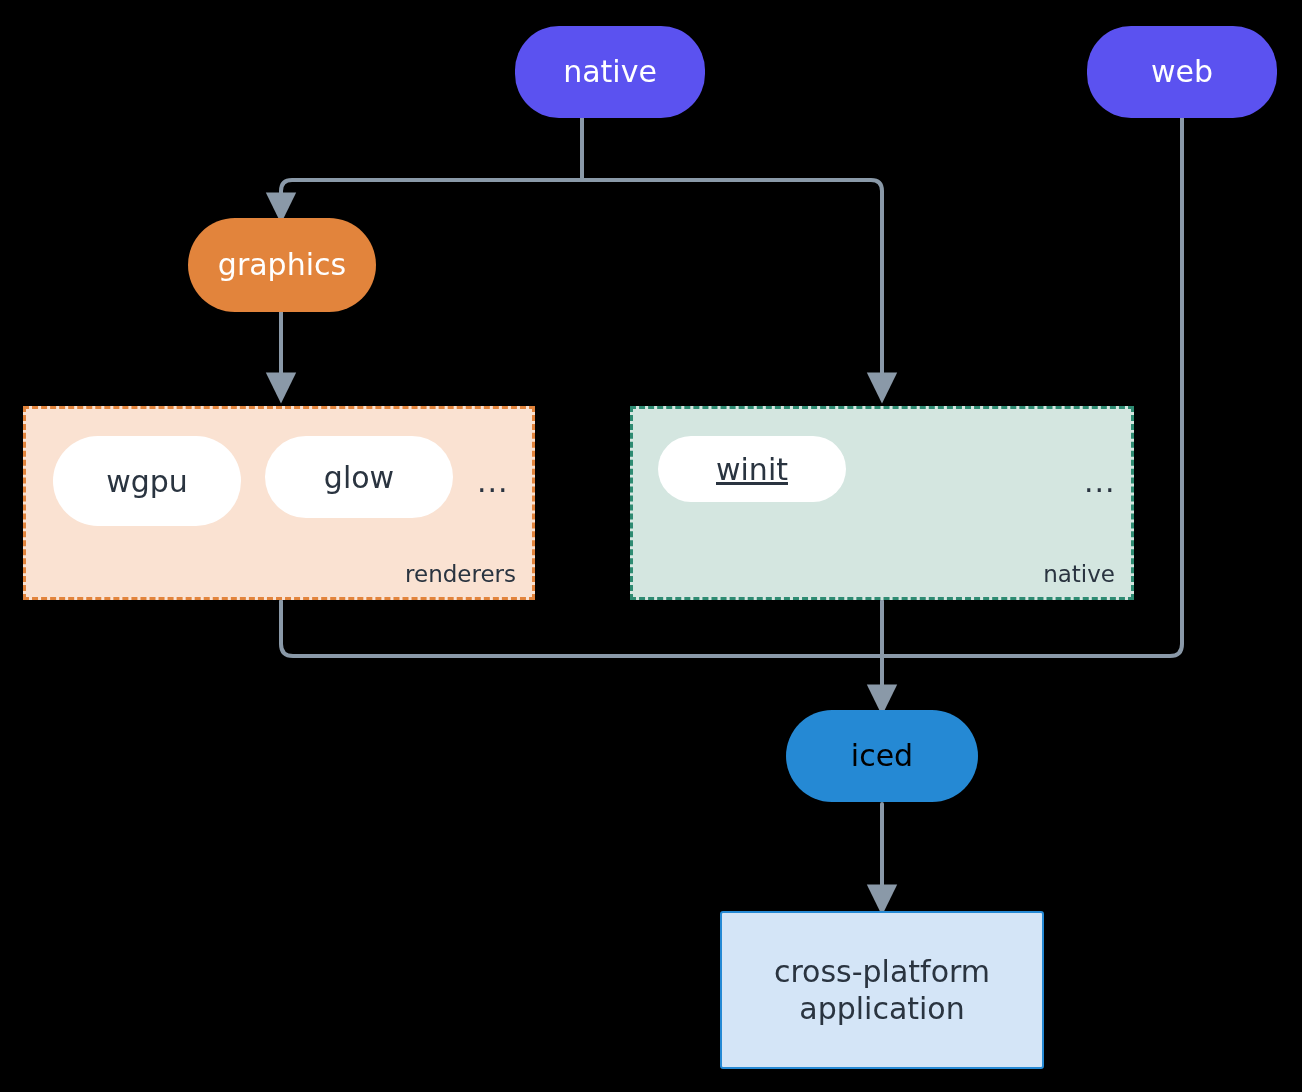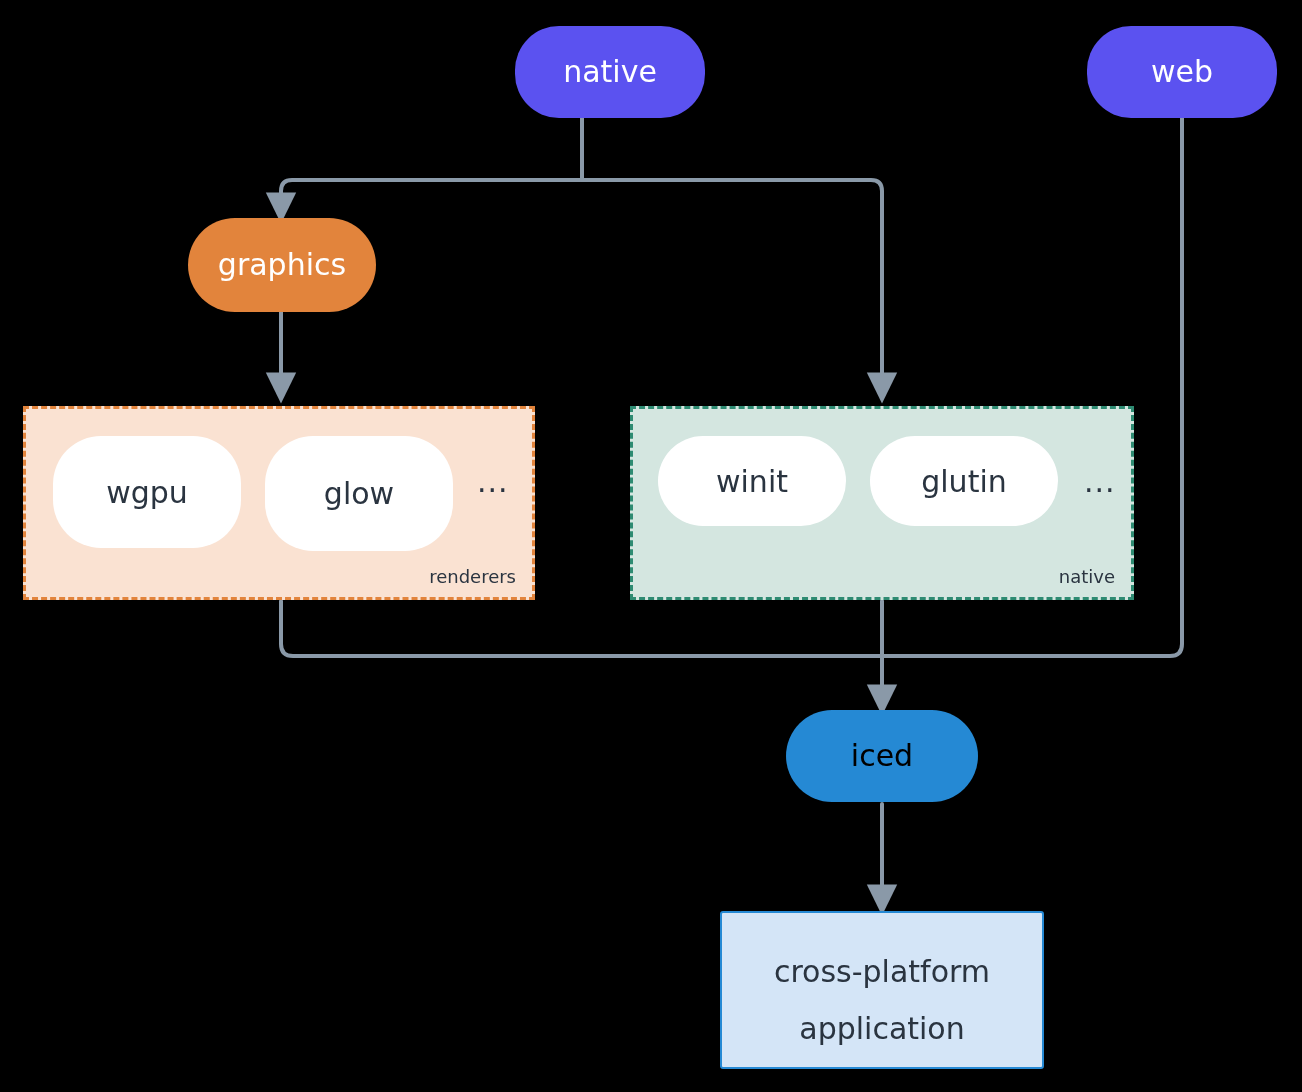--- a/index.html
+++ b/index.html
@@ -60,40 +60,40 @@
   }
   
   .rect-app {
     background: #D4E5F7;
     color: #2A3440;
     border: 2px solid #2589D4;
     border-radius: 3px;
     font-size: 30px;
     flex-direction: column;
   }
-  .rect-app .line { display: block; margin-top: 20px; }
+  .rect-app .line { display: block; }
 
   
   .group {
     position: absolute;
     box-sizing: border-box;
   }
   .group.renderers {
     background: #FAE2D2;
     border: 3px dashed #E2843C;
   }
   .group.shells {
     background: #D4E6E0;
     border: 3px dashed #2E8B72;
   }
   .group-label {
     position: absolute;
     right: 16px;
     bottom: 10px;
-    font-size: 18px;
+    font-size: 23px;
     color: #2A3440;
   }
   .leaf {
     position: absolute;
     display: flex;
     align-items: center;
     justify-content: center;
     background: #FFFFFF;
     color: #2A3440;
     border-radius: 48px;
@@ -146,36 +146,33 @@
 
   <div class="node pill-orange" style="left:188px; top:218px; width:188px; height:94px;">
     <span>graphics</span>
   </div>
 
   <div class="node pill-purple" style="left:1087px; top:26px; width:190px; height:92px;">
     <span>web</span>
   </div>
 
   <div class="group renderers" style="left:23px; top:406px; width:512px; height:194px;">
-    <div class="leaf" style="left:27px; top:27px; width:188px; height:112px;">
+    <div class="leaf" style="left:27px; top:27px; width:188px; height:90px;">
       <span>wgpu</span>
     </div>
-    <div class="leaf" style="left:239px; top:27px; width:188px; height:115px;">
+    <div class="leaf" style="left:239px; top:27px; width:188px; height:82px;">
       <span>glow</span>
     </div>
     <div class="ellipsis" style="left:451px; top:57px; height:30px;">...</div>
     <div class="group-label">renderers</div>
   </div>
 
   <div class="group shells" style="left:630px; top:406px; width:504px; height:194px;">
-    <div class="leaf" style="left:25px; top:27px; width:188px; height:90px;">
+    <div class="leaf" style="left:25px; top:27px; width:188px; height:66px;text-decoration:underline;">
       <span>winit</span>
-    </div>
-    <div class="leaf" style="left:237px; top:27px; width:188px; height:90px;">
-      <span>glutin</span>
     </div>
     <div class="ellipsis" style="left:451px; top:57px; height:30px;">...</div>
     <div class="group-label">native</div>
   </div>
 
   <div class="node pill-blue" style="left:786px; top:710px; width:192px; height:92px;">
     <span>iced</span>
   </div>
 
   <div class="node rect-app" style="left:720px; top:911px; width:324px; height:158px;">

